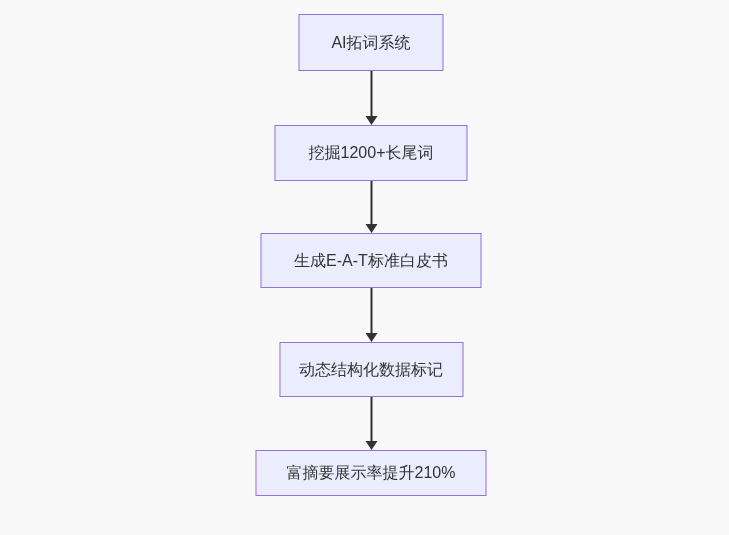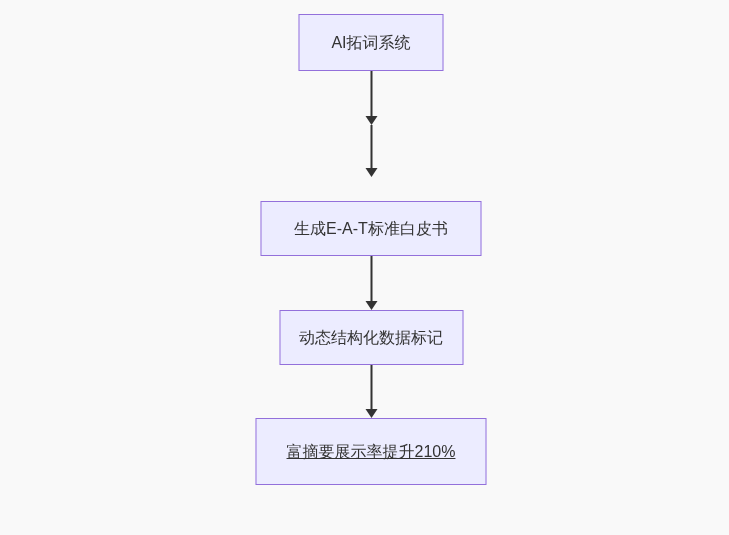--- a/index.html
+++ b/index.html
@@ -34,23 +34,23 @@
     font-size: 16px;
     line-height: 1;
     display: flex;
     align-items: center;
     justify-content: center;
     text-align: center;
     white-space: nowrap;
   }
   .n1 { width: 145px; height: 57px; }
   .n2 { width: 193px; height: 56px; }
-  .n3 { width: 221px; height: 55px; margin-top: 24px; }
+  .n3 { width: 221px; height: 55px; }
   .n4 { width: 184px; height: 55px; }
-  .n5 { width: 231px; height: 67px; text-decoration: underline; }
+  .n5 { width: 231px; height: 46px; }
   .arrow {
     position: relative;
     width: 14px;
     display: flex;
     flex-direction: column;
     align-items: center;
   }
   .a1 { height: 54px; }
   .a2 { height: 52px; }
   .a3 { height: 54px; }
@@ -74,20 +74,21 @@
 <div class="canvas">
   <div class="flow-column">
 
     <div class="node n1">AI拓词系统</div>
 
     <div class="arrow a1">
       <span class="line"></span>
       <span class="head"></span>
     </div>
 
+    <div class="node n2">挖掘1200+长尾词</div>
 
     <div class="arrow a2">
       <span class="line"></span>
       <span class="head"></span>
     </div>
 
     <div class="node n3">生成E-A-T标准白皮书</div>
 
     <div class="arrow a3">
       <span class="line"></span>

